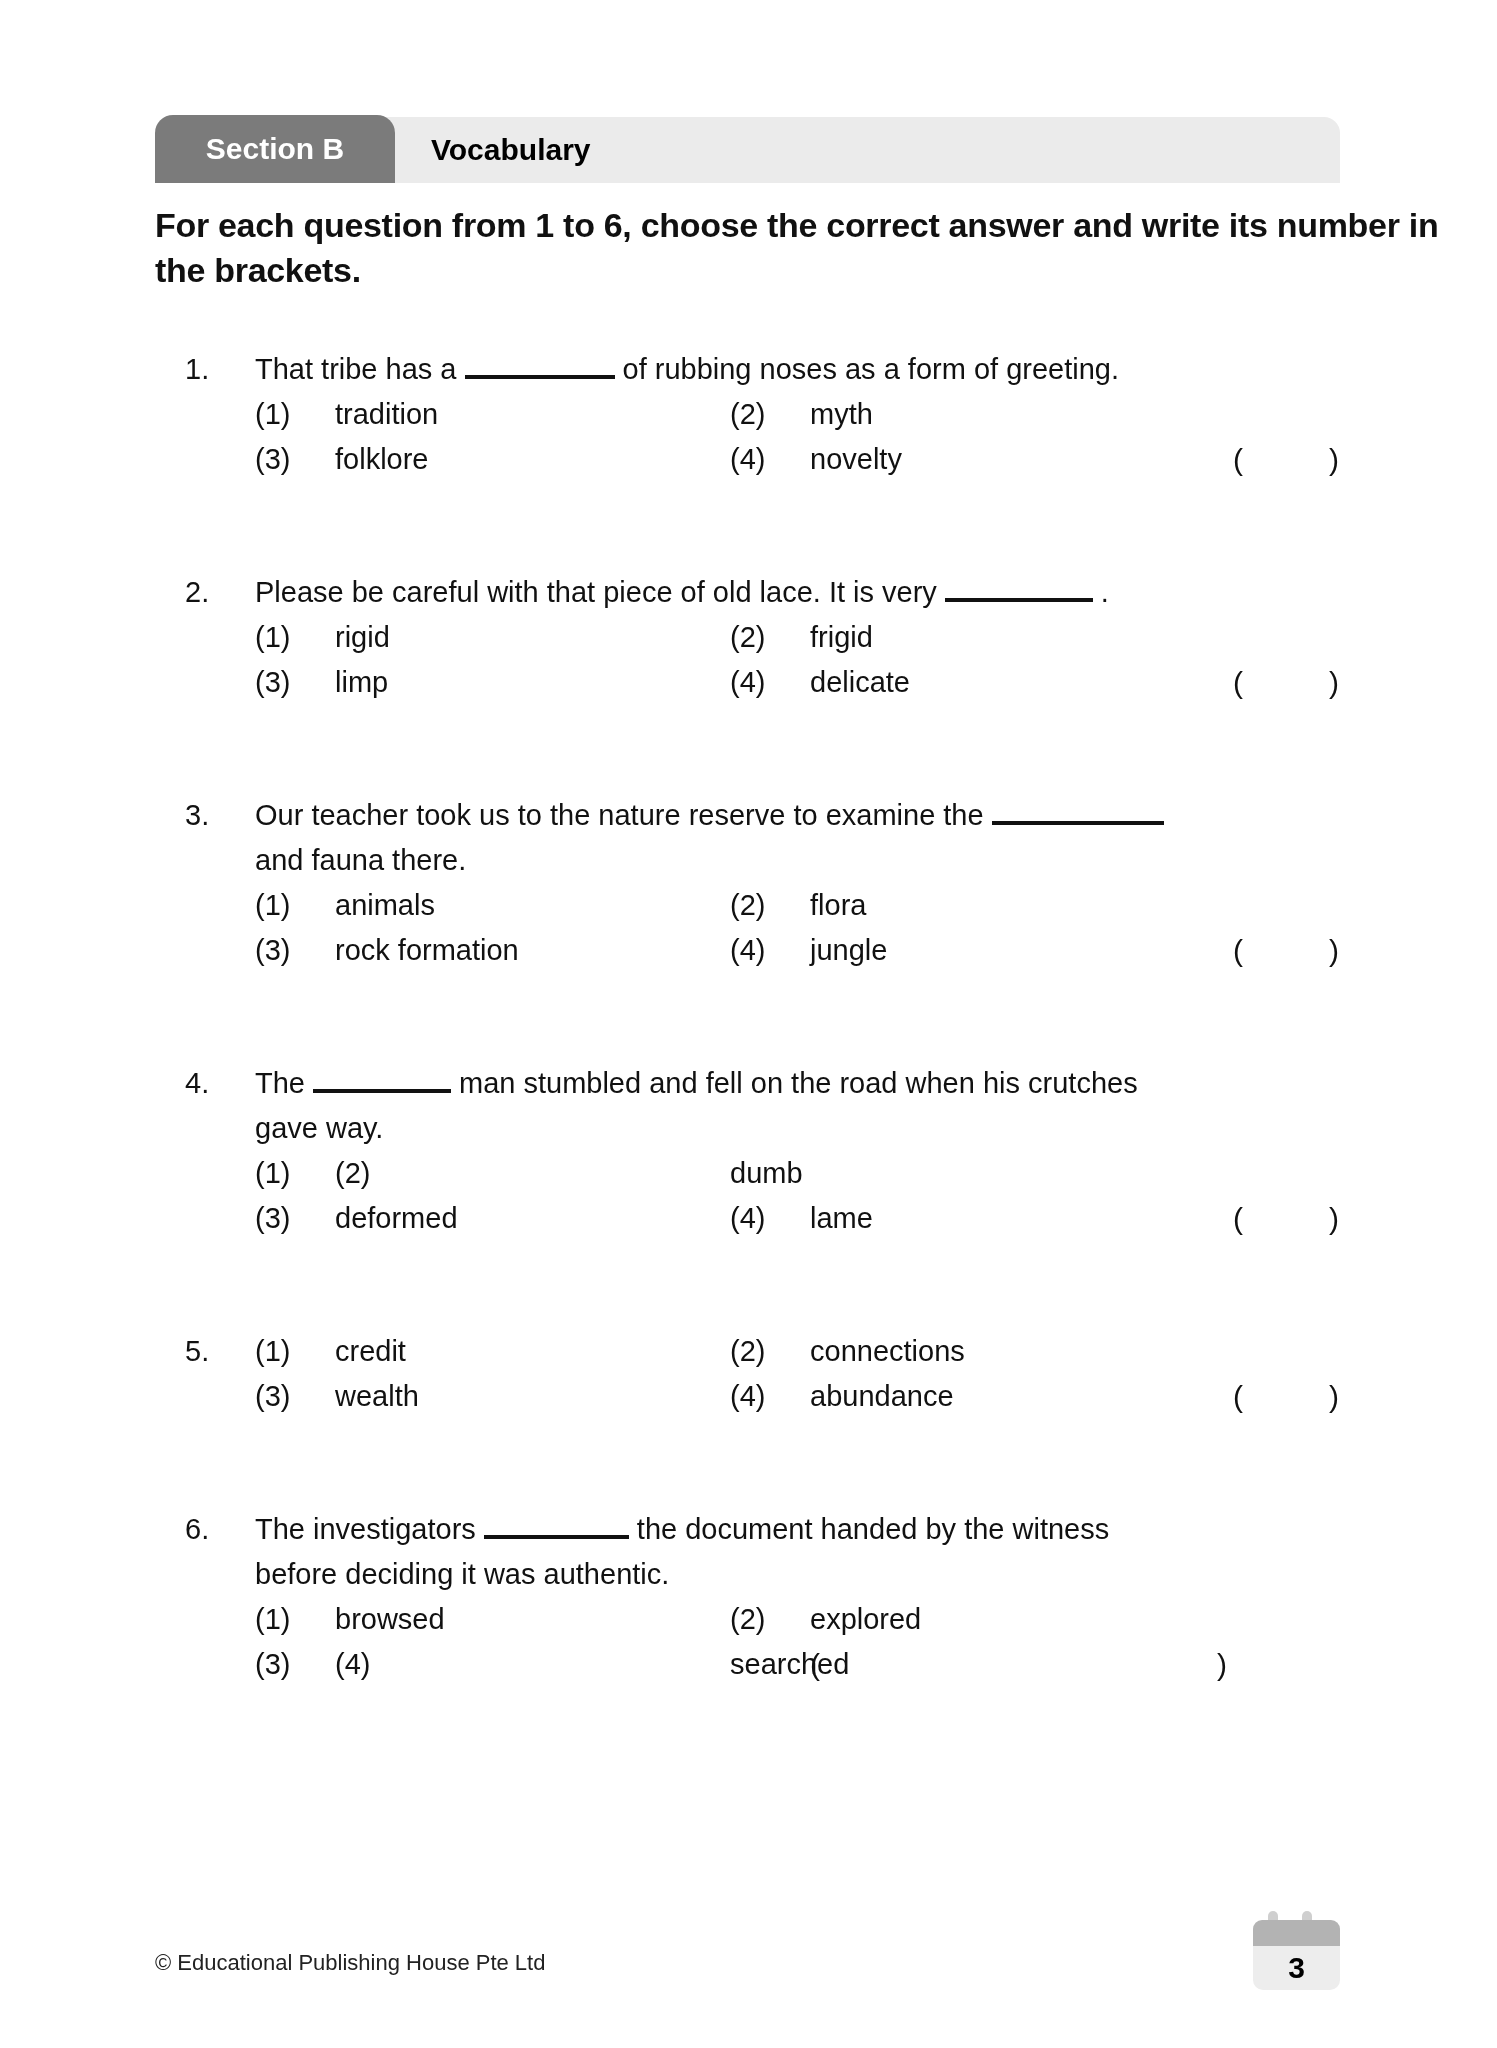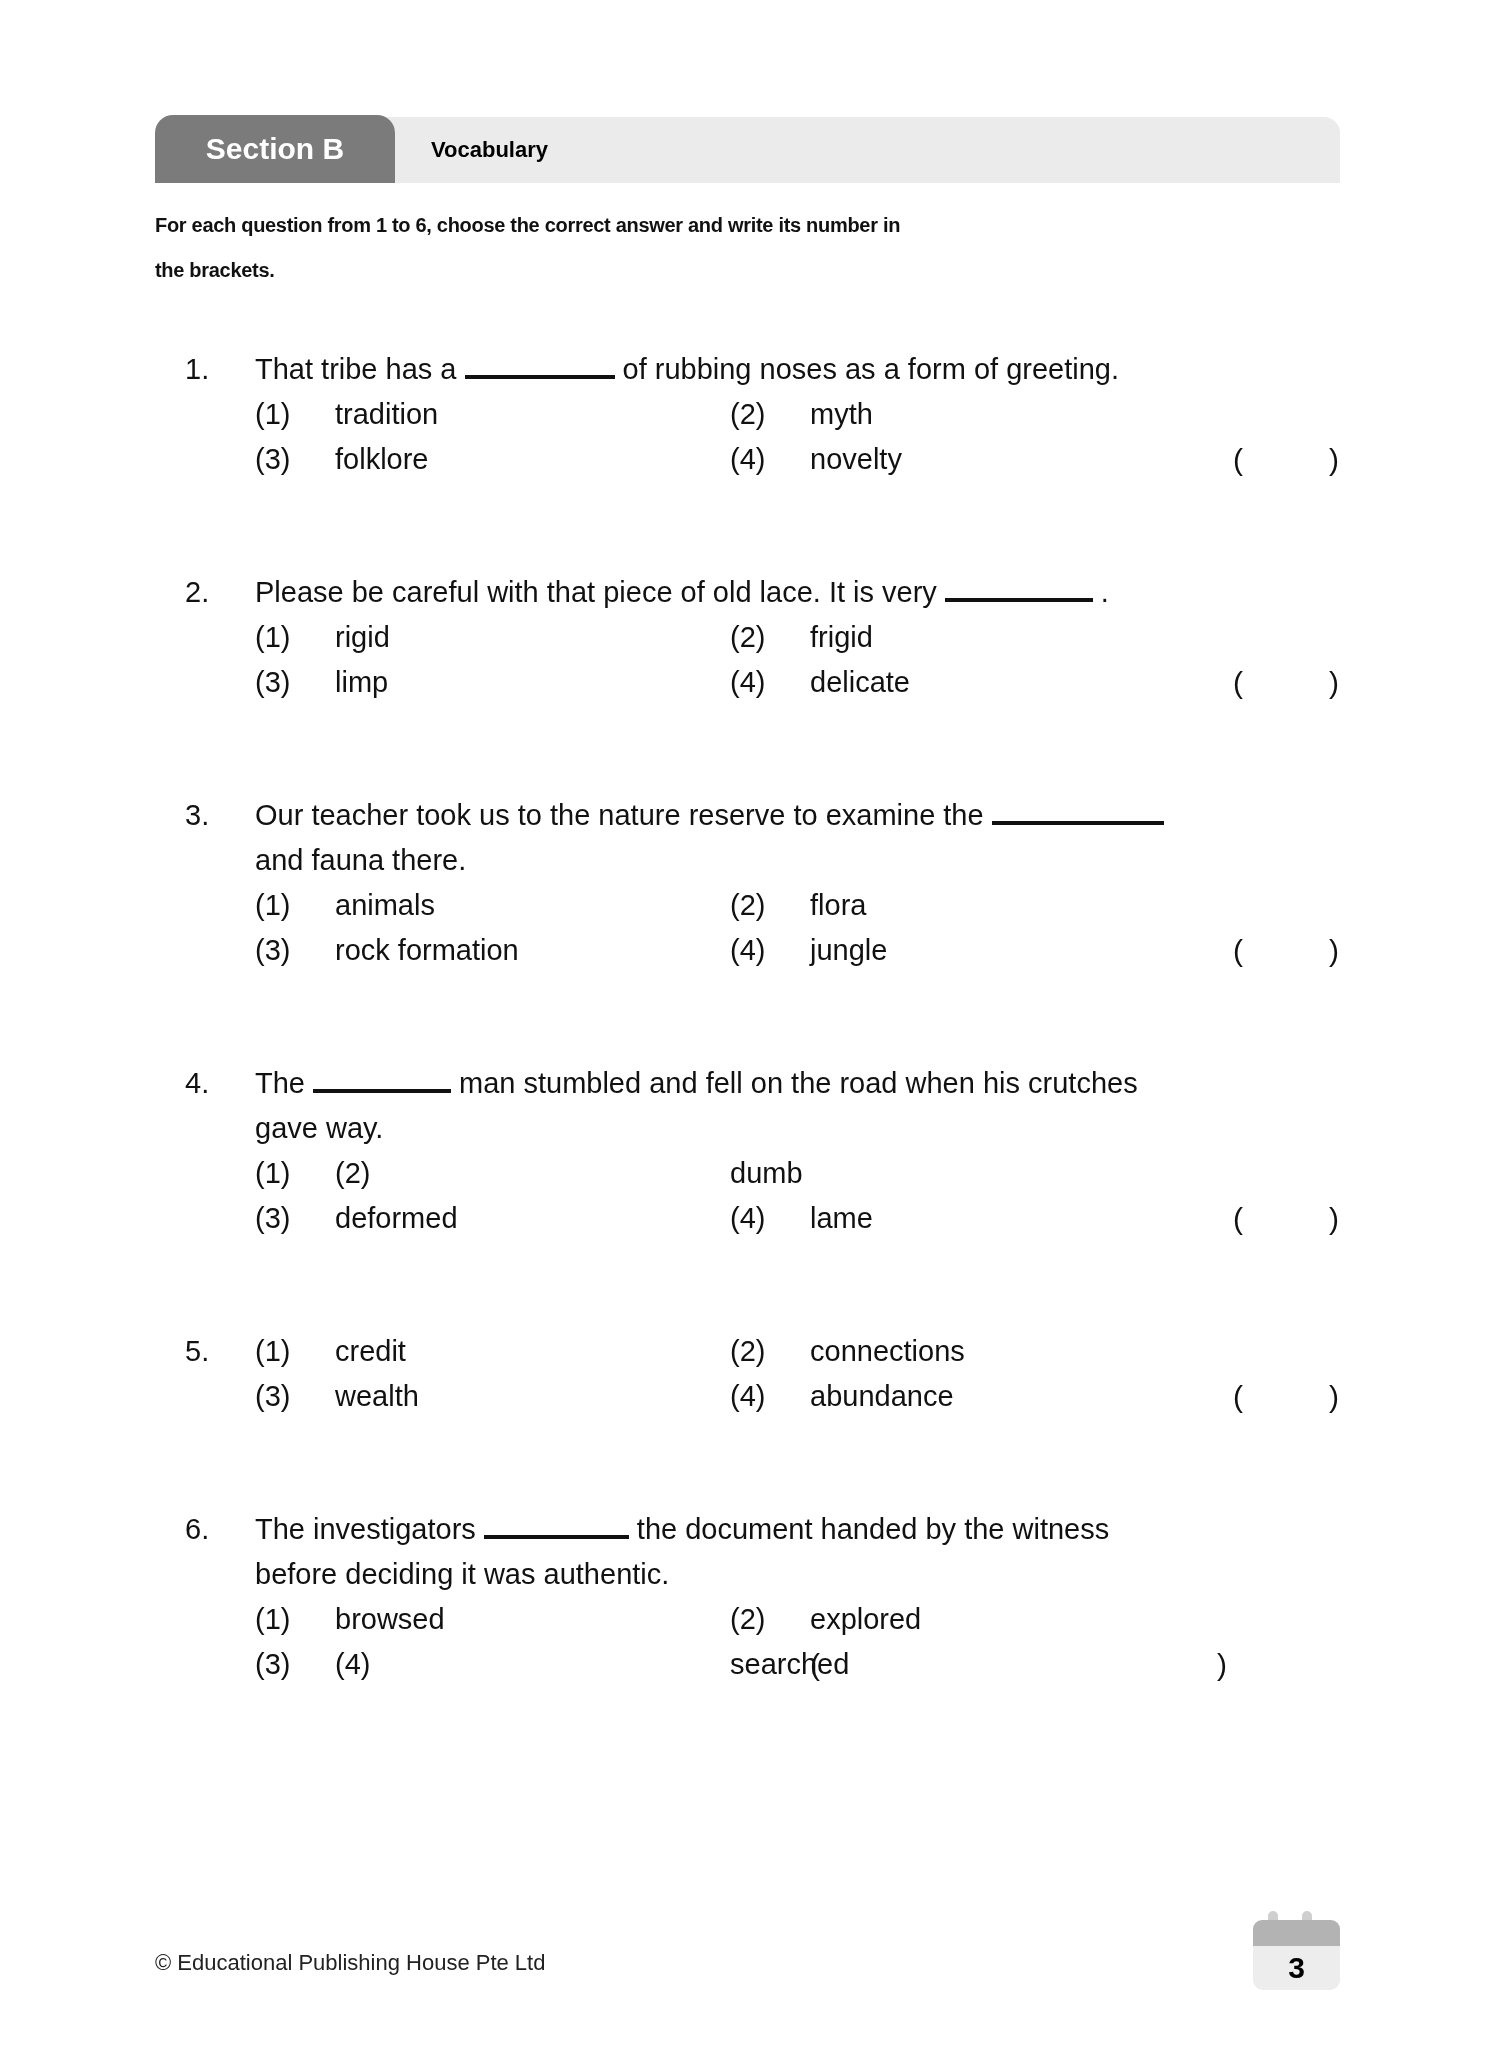--- a/index.html
+++ b/index.html
@@ -17,27 +17,27 @@
   }
   .section-tab {
     position:absolute; left:0; top:-2px; width:240px; height:68px;
     background:var(--tab-gray, #7b7b7b); border-radius:18px 18px 0 0;
     display:flex; align-items:center; justify-content:center;
     color:#fff; font-weight:bold; font-size:30px;
   }
   .section-title {
     position:absolute; left:276px; top:0; height:66px;
     display:flex; align-items:center;
-    color:#000; font-weight:bold; font-size:22px;
+    color:#000; font-weight:bold; font-size:30px;
   }
 
   
   .instructions {
     position:absolute; left:155px; top:203px; width:1210px;
-    font-weight:bold; font-size:20px; line-height:45px; letter-spacing:-0.3px;
+    font-weight:bold; font-size:34px; line-height:45px; letter-spacing:-0.3px;
   }
   .instr-line { white-space:nowrap; }
 
   
   .questions { position:absolute; left:185px; top:347px; width:1160px; }
   .question {
     display:grid; grid-template-columns:70px 1090px;
     margin-bottom:88px; font-size:29px; line-height:45px;
   }
   .q-num { }

